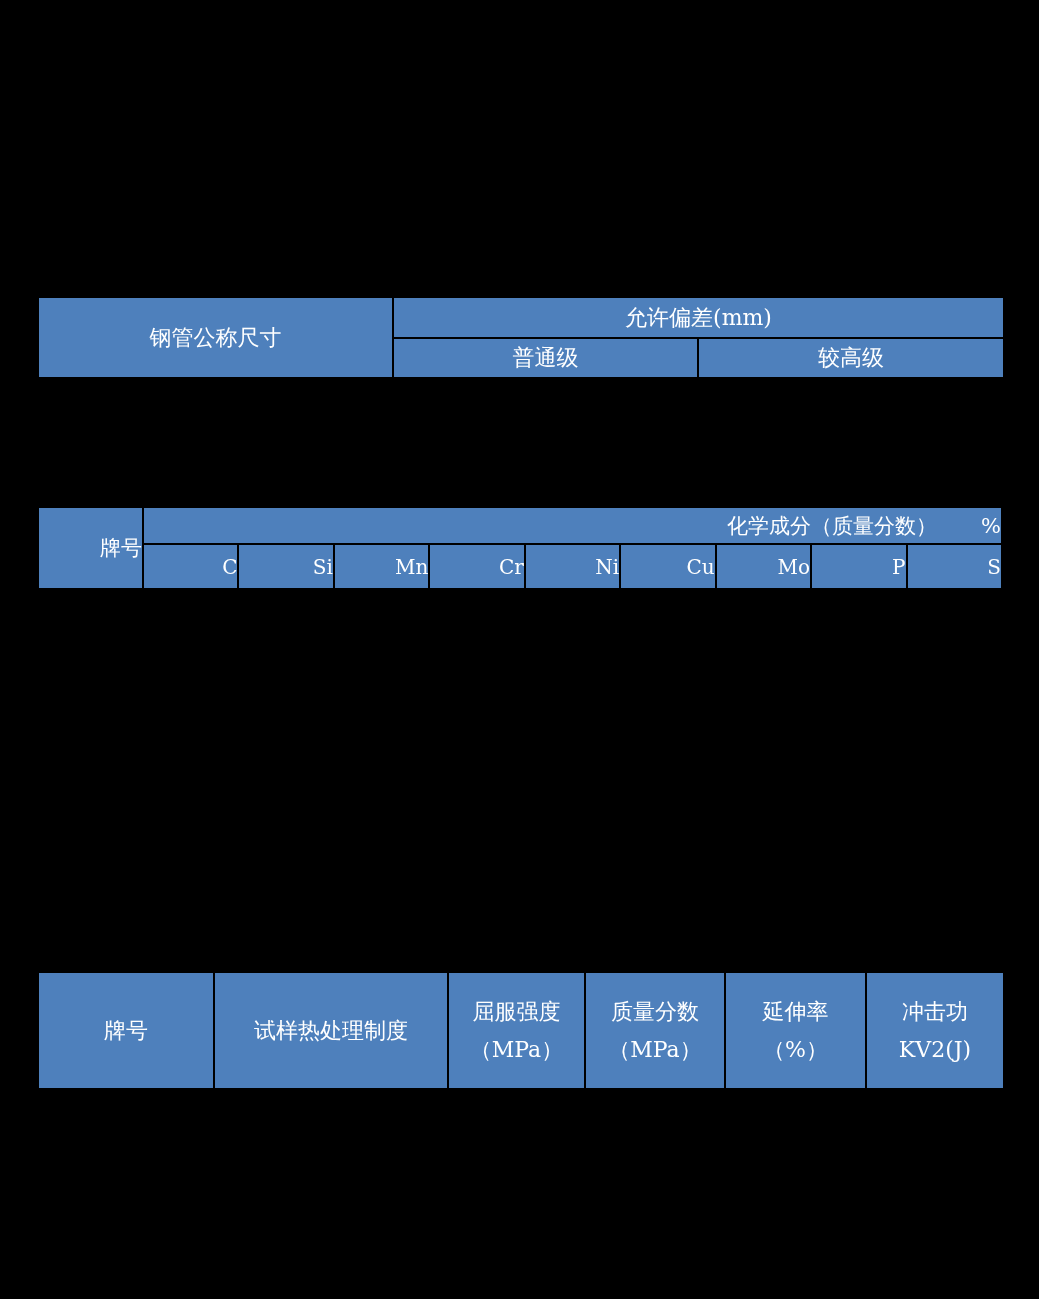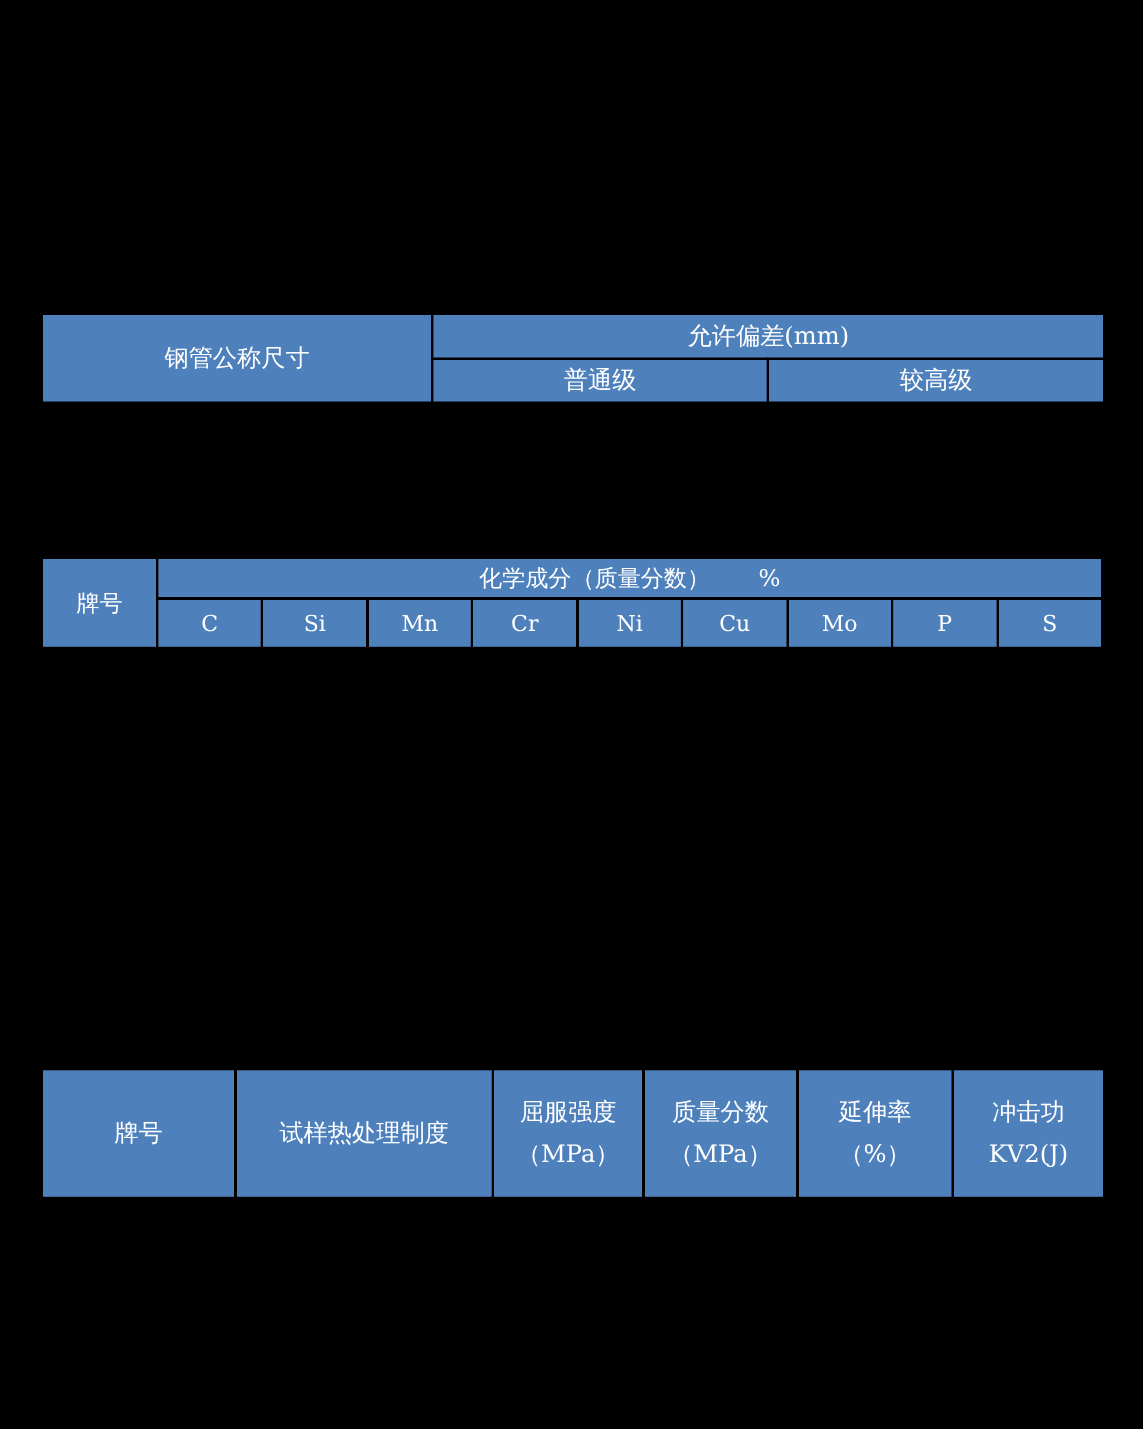--- a/index.html
+++ b/index.html
@@ -24,27 +24,27 @@
     background: #4E80BC;
     border: 2px solid #000000;
     color: #FFFFFF;
     text-align: center;
     vertical-align: middle;
     padding: 0;
     overflow: hidden;
     font-family: "DejaVu Serif", "Liberation Serif", serif;
   }
   
-  #size-table { left: 37px; top: 284px; width: 966px; }
+  #size-table { left: 37px; top: 296px; width: 966px; }
   #size-table td { font-size: 22px; }
   #size-table .row-top td    { height: 39px; }
   #size-table .row-bottom td { height: 38px; }
   
   #chem-table { left: 37px; top: 506px; width: 966px; }
-  #chem-table td { font-size: 21px; }
+  #chem-table td { font-size: 21px; text-align: right; }
   #chem-table .row-top td    { height: 35px; }
   #chem-table .row-bottom td { height: 43px; font-size: 20px; }
   #chem-table .unit { display: inline-block; margin-left: 44px; }
   
   #mech-table { left: 37px; top: 971px; width: 966px; }
   #mech-table td { font-size: 22px; height: 115px; }
   #mech-table .l1, #mech-table .l2 {
     display: block;
     line-height: 38px;
   }

